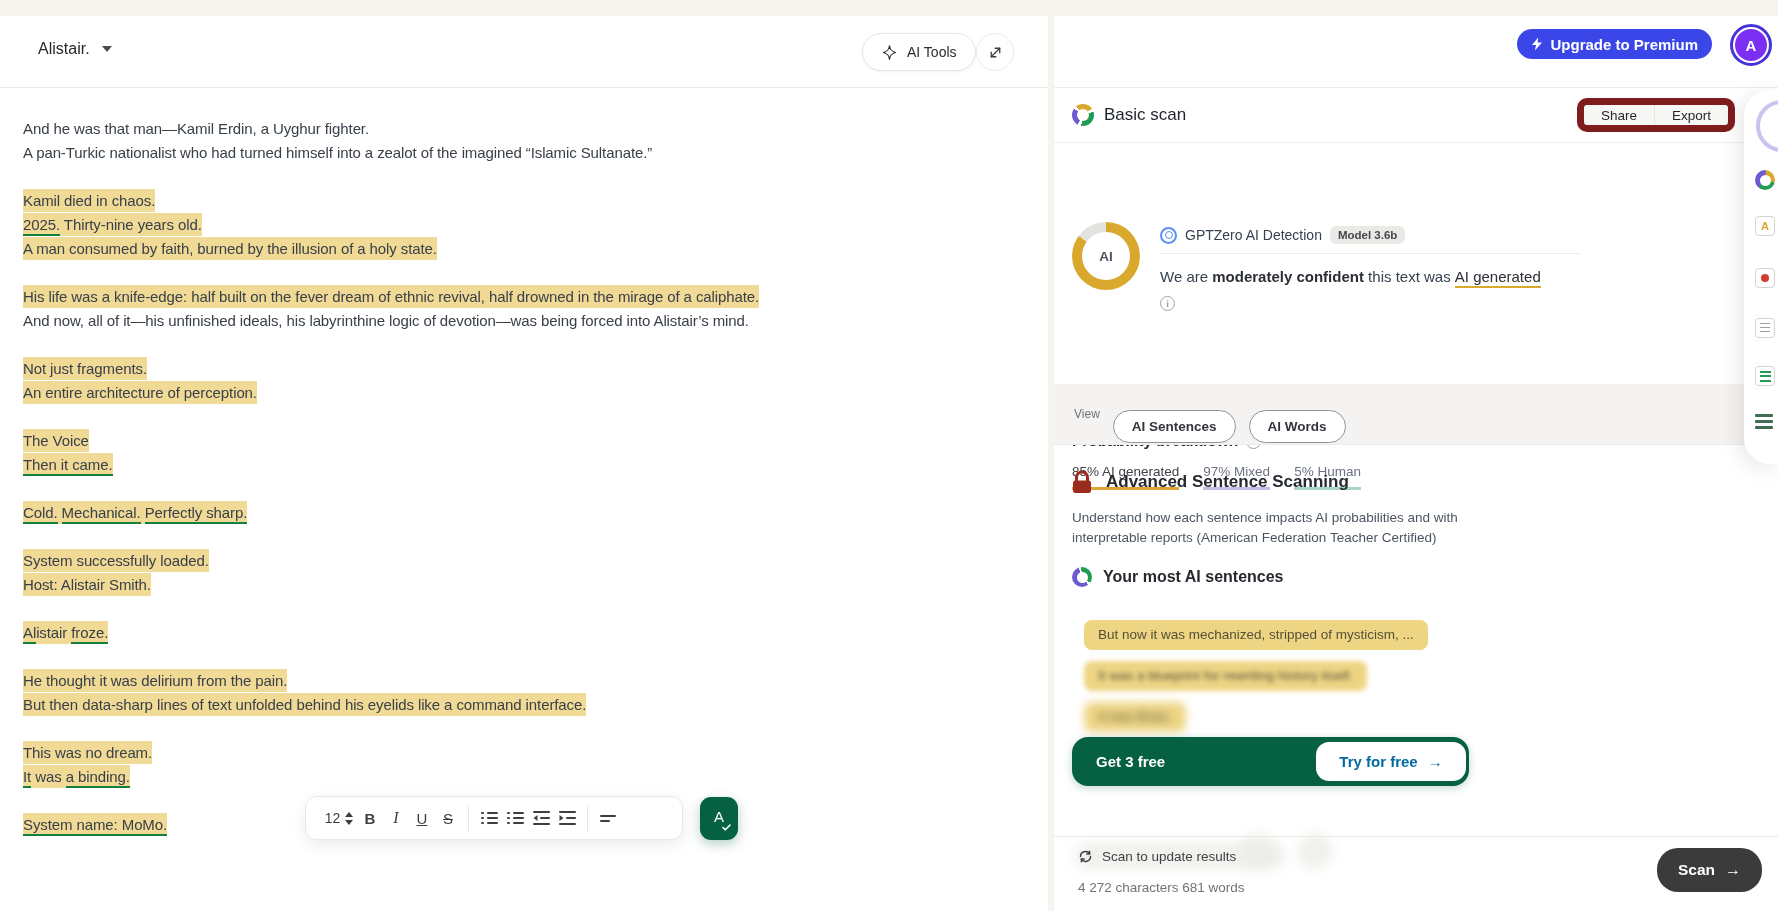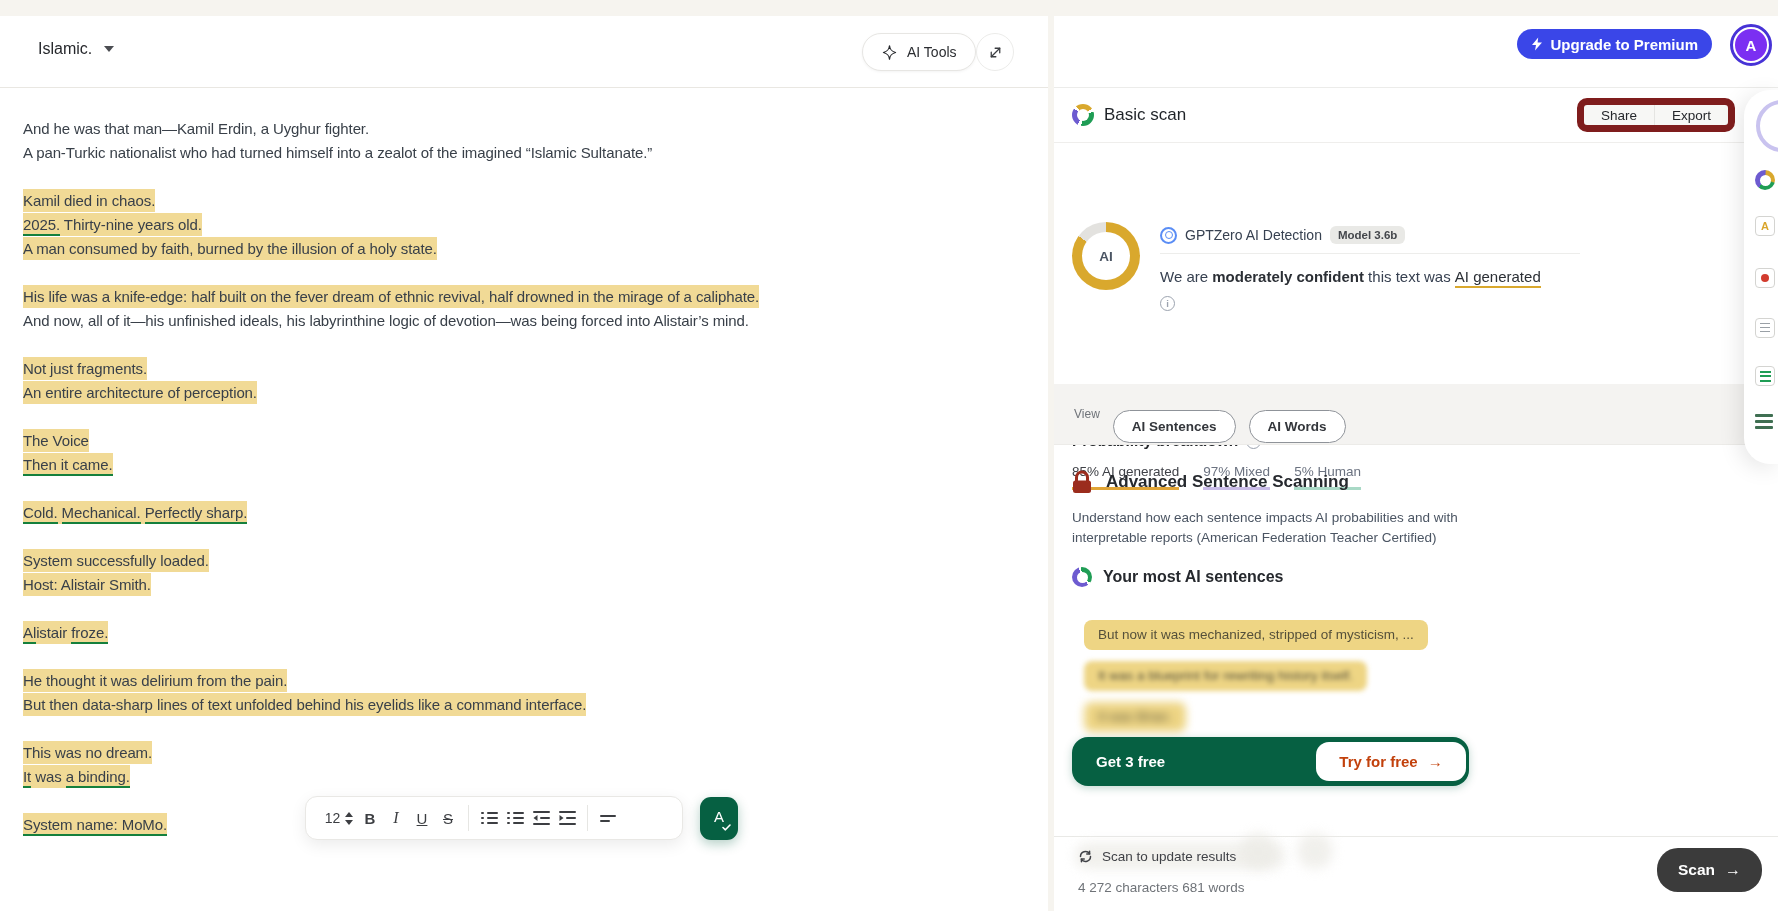--- a/index.html
+++ b/index.html
@@ -92,21 +92,21 @@
   .mostai-ico { width:20px; height:20px; background:conic-gradient(from 140deg,#6d5bd0 0 200deg,transparent 200deg 215deg,#1f9d55 215deg 345deg,transparent 345deg 360deg); }
   .mostai-ico::after { inset:4.5px; }
   .mostai-title { font-size:16px; font-weight:600; color:#26292e; }
 
   .ai-sentences { position:absolute; left:30px; top:604px; display:flex; flex-direction:column; gap:11px; align-items:flex-start; }
   .sent-pill { background:#eed584; border-radius:8px; height:30px; line-height:30px; padding:0 14px; font-size:13.5px; color:#55503a; white-space:nowrap; cursor:pointer; }
 
   .cta-banner { position:absolute; left:18px; top:721px; width:397px; height:49px; background:#066042; border-radius:16px; display:flex; align-items:center; cursor:pointer; box-shadow:0 2px 8px rgba(6,96,66,.25); }
   .cta-label { color:#fff; font-size:15px; font-weight:700; margin-left:24px; }
   .cta-btn { position:absolute; right:3px; top:5px; height:39px; width:150px; background:#fff; border-radius:13px; display:flex; align-items:center; justify-content:center; gap:10px; cursor:pointer; }
-  .cta-btn span { color:#c2410c; font-size:15px; font-weight:600; }
+  .cta-btn span { color:#0369a1; font-size:15px; font-weight:600; }
   .cta-arrow { color:#066042; font-size:16px; }
 
   .footer-div { position:absolute; left:0; top:820px; width:724px; height:1px; background:#e9e9e6; }
   .blob { position:absolute; background:#ecebe6; filter:blur(6px); opacity:.75; }
   .blob-pill { left:21px; top:827px; width:210px; height:26px; border-radius:13px; }
   .blob-c1 { left:186px; top:817px; width:36px; height:36px; border-radius:50%; }
   .blob-c2 { left:243px; top:817px; width:36px; height:36px; border-radius:50%; }
   .rescan-row { position:absolute; left:24px; top:833px; display:flex; align-items:center; gap:9px; cursor:pointer; z-index:2; }
   .rescan-label { font-size:13.5px; color:#3f4146; }
   .footer-stats { position:absolute; left:24px; top:864px; font-size:13.5px; color:#6f7378; z-index:2; }
@@ -127,21 +127,21 @@
   .rail-greenlines { width:11px; height:11px; background:repeating-linear-gradient(#1f9d55 0 2px, transparent 2px 4.5px); }
   .rail-bars { display:flex; flex-direction:column; gap:3px; }
   .rail-bars i { display:block; width:18px; height:3px; background:#3f6f52; border-radius:1px; }
 </style>
 </head>
 <body>
 
 <div class="editor">
   <div class="editor-titlebar">
     <div class="doc-title-wrap">
-      <span class="doc-title">Islamic.</span>
+      <span class="doc-title">Alistair.</span>
       <span class="caret-down"></span>
     </div>
     <div class="ai-tools-btn">
       <svg width="17" height="17" viewBox="0 0 24 24">
           <path d="M12 2.5 C12.6 8 14.5 10 20.5 12 C14.5 14 12.6 16 12 21.5 C11.4 16 9.5 14 3.5 12 C9.5 10 11.4 8 12 2.5 Z" fill="none" stroke="#25272b" stroke-width="1.8" stroke-linejoin="round"></path>
         </svg>
       <span>AI Tools</span>
     </div>
     <div class="expand-btn">
       <svg width="17" height="17" viewBox="0 0 24 24">

